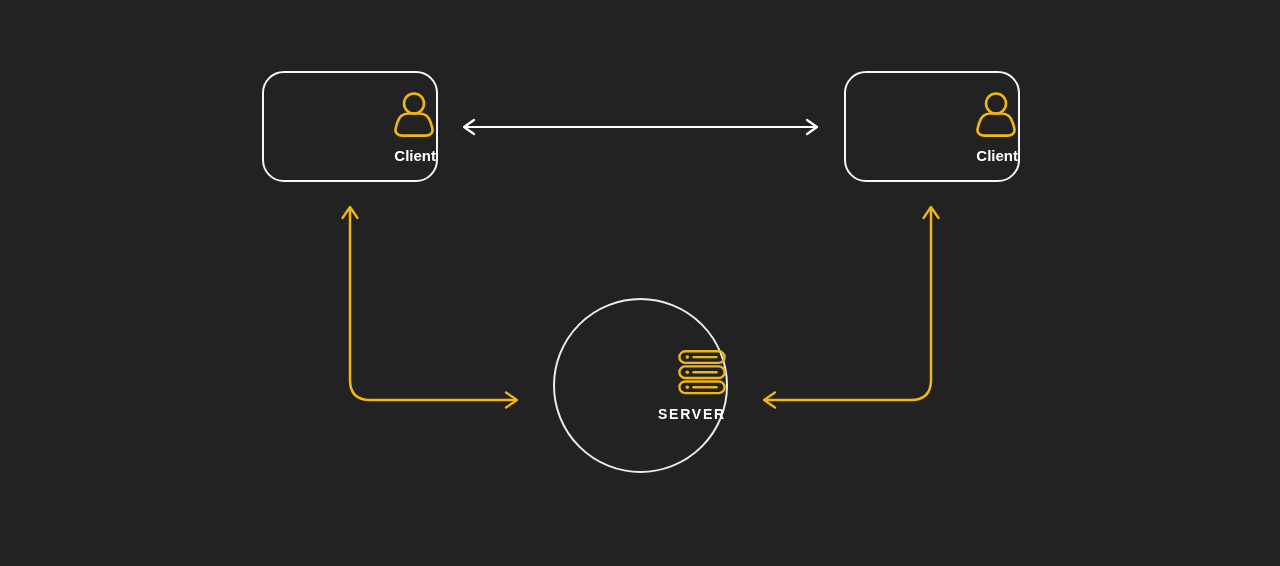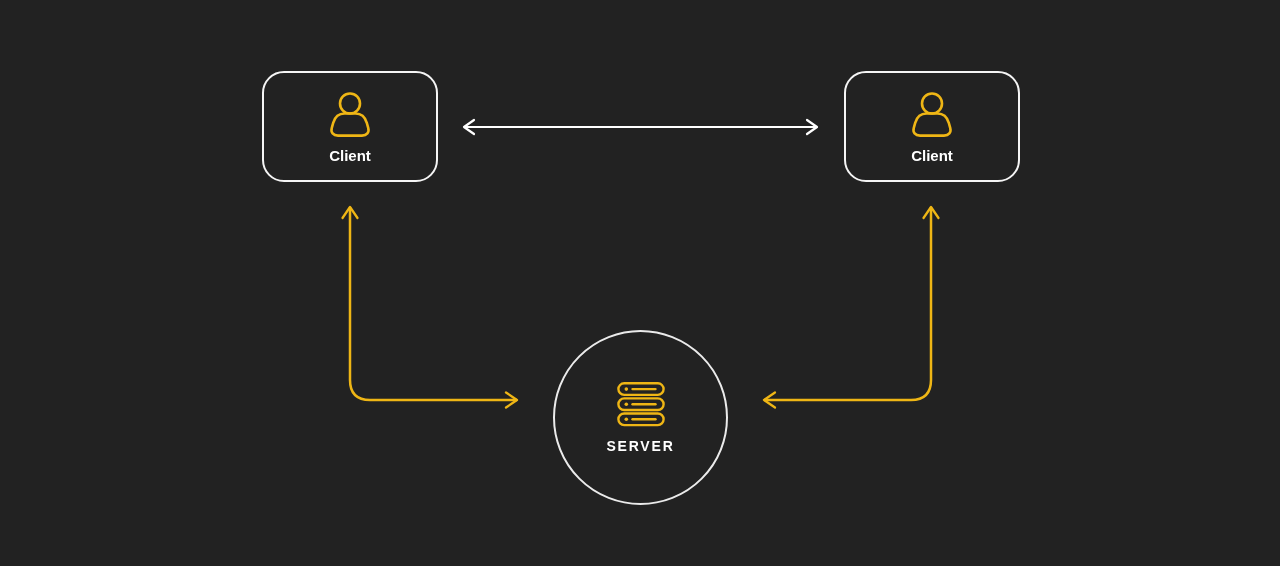--- a/index.html
+++ b/index.html
@@ -15,38 +15,38 @@
     width:1280px;height:566px;
     background:var(--background);
     overflow:hidden;
     font-family:"Liberation Sans", sans-serif;
   }
   .connector-layer{
     position:absolute;left:0;top:0;width:1280px;height:566px;
   }
   .node{
     position:absolute;
-    display:flex;flex-direction:column;align-items:center;justify-content:center;
+    display:flex;flex-direction:column;align-items:flex-end;justify-content:center;
     box-sizing:border-box;
   }
   .client-box{
     width:176px;height:111px;
     border:2px solid var(--node-border);
     border-radius:22px;
     gap:9px;
   }
   .server-circle{
     width:175px;height:175px;
     border:2px solid var(--circle-border);
     border-radius:50%;
     gap:12px;
   }
   .client-box.left{left:262px;top:71px;}
   .client-box.right{left:844px;top:71px;}
-  .server-circle{left:553px;top:330px;}
+  .server-circle{left:553px;top:298px;}
   .node-label{
     color:var(--text);
     font-weight:bold;
     font-size:15px;
     line-height:1;
   }
   .server-label{
     font-size:14px;
     letter-spacing:1.8px;
   }

